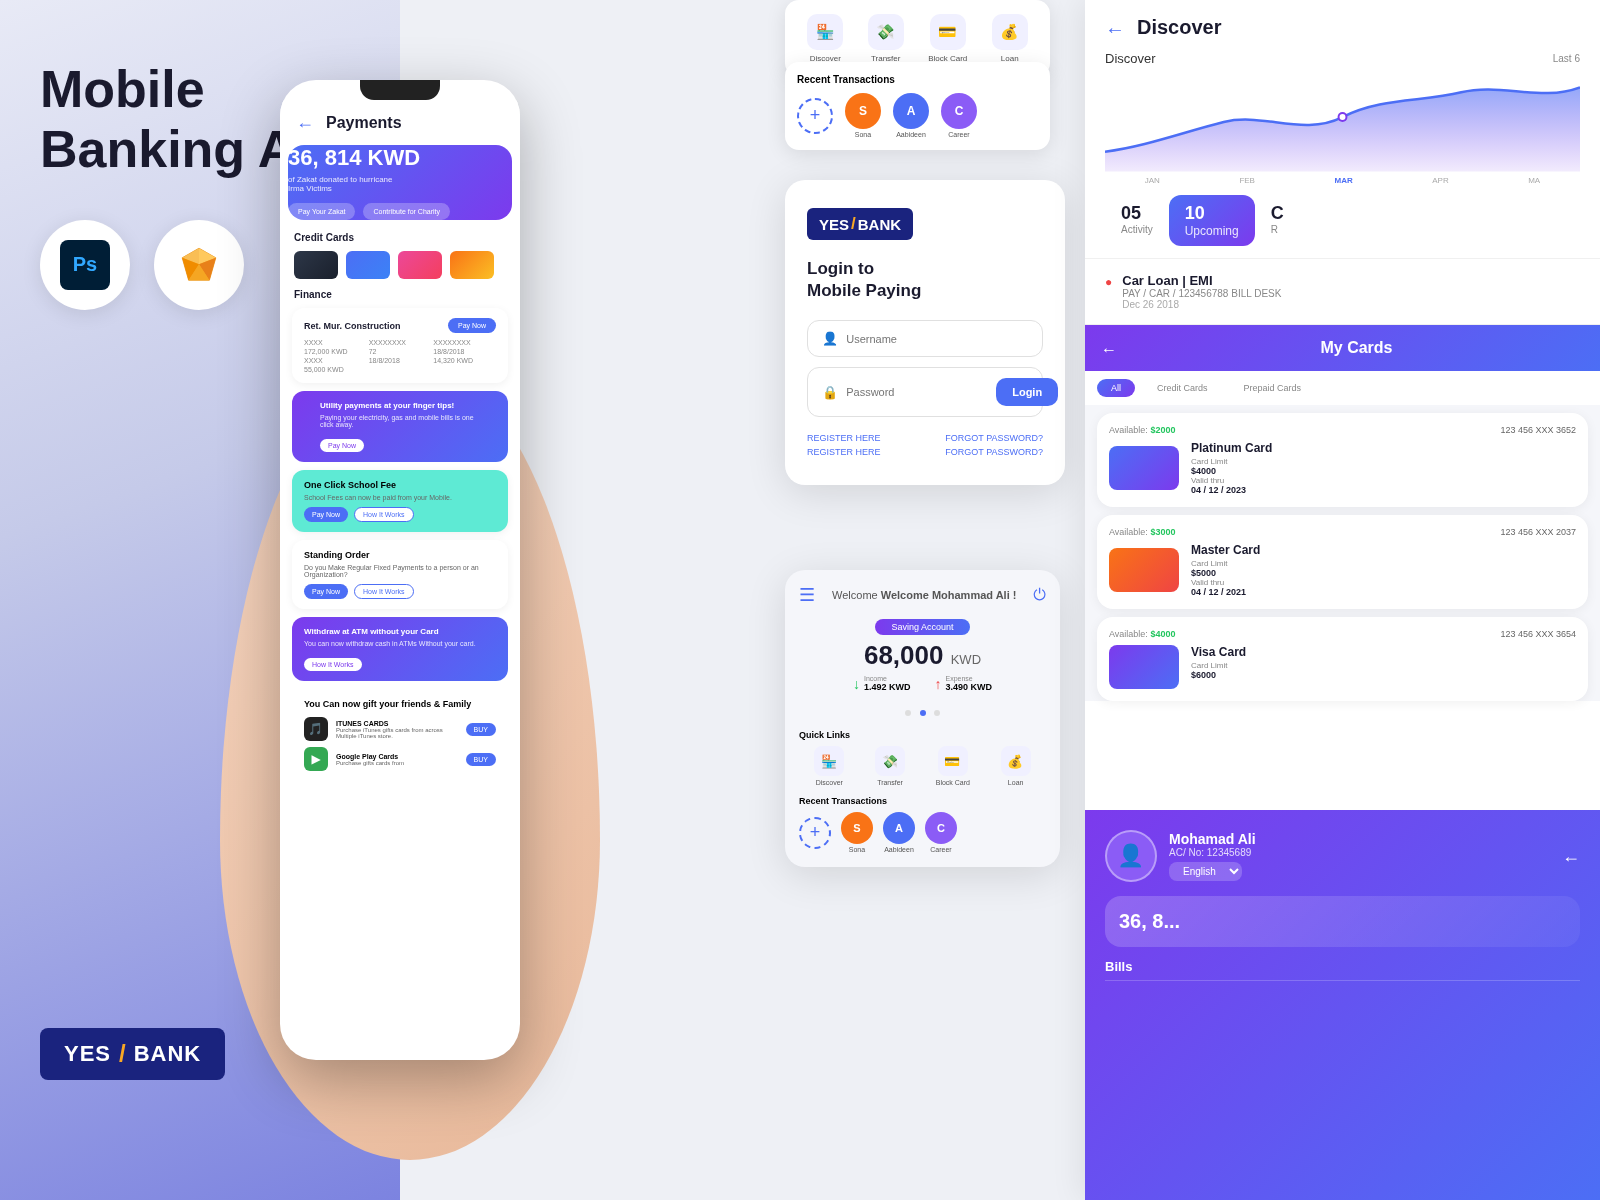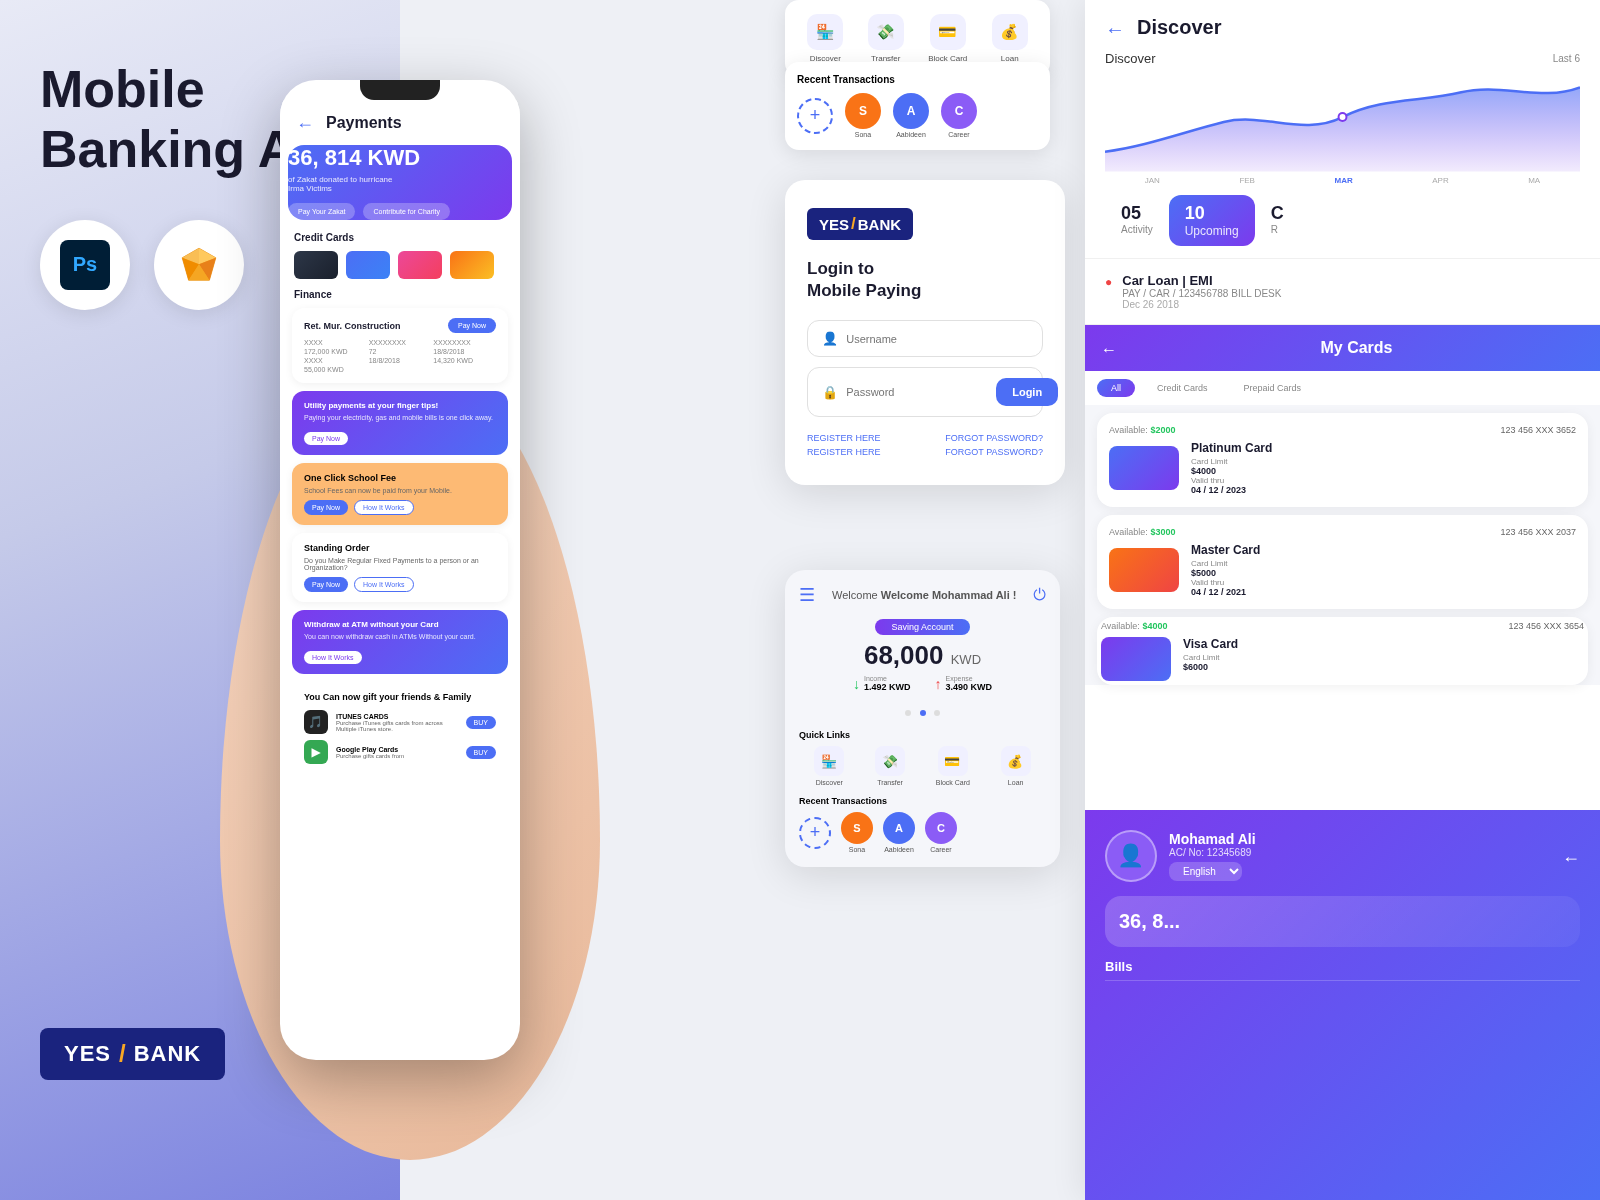--- a/index.html
+++ b/index.html
@@ -207,38 +207,38 @@
       padding: 4px 10px;
       font-size: 7px;
       cursor: pointer;
     }
     .finance-detail { font-size: 7px; color: #888; }
 
     .promo-banner {
       margin: 0 12px 8px;
       background: linear-gradient(135deg, #7c3aed, #4c6ef5);
       border-radius: 12px;
-      padding: 10px 12px;
+      padding: 10px 28px;
       color: white;
     }
     .promo-title { font-size: 8px; font-weight: 700; margin-bottom: 4px; }
     .promo-desc { font-size: 7px; opacity: 0.85; margin-bottom: 6px; }
     .promo-btn {
       background: white;
       color: #7c3aed;
       border: none;
       border-radius: 8px;
       padding: 3px 8px;
       font-size: 7px;
       cursor: pointer;
     }
 
     .school-fee {
       margin: 0 12px 8px;
-      background: #fdba74;
+      background: #5eead4;
       border-radius: 12px;
       padding: 10px 12px;
       box-shadow: 0 2px 8px rgba(0,0,0,0.06);
     }
     .school-title { font-size: 9px; font-weight: 700; margin-bottom: 4px; }
     .school-desc { font-size: 7px; color: #666; margin-bottom: 6px; }
     .school-btns { display: flex; gap: 6px; }
     .school-btn-pay { background: #4c6ef5; color: white; border: none; border-radius: 8px; padding: 3px 8px; font-size: 7px; cursor: pointer; }
     .school-btn-how { background: white; color: #4c6ef5; border: 1px solid #4c6ef5; border-radius: 8px; padding: 3px 8px; font-size: 7px; cursor: pointer; }
 
@@ -673,21 +673,21 @@
         <div>
           <div style="font-size:12px;font-weight:700;color:#1a1a2e;margin-bottom:2px;">Master Card</div>
           <div style="font-size:8px;color:#888;">Card Limit</div>
           <div style="font-size:9px;font-weight:600;color:#1a1a2e;">$5000</div>
           <div style="font-size:8px;color:#888;">Valid thru</div>
           <div style="font-size:9px;font-weight:600;color:#1a1a2e;">04 / 12 / 2021</div>
         </div>
       </div>
     </div>
 
-    <div style="background:white;margin:8px 12px;border-radius:16px;padding:4px;box-shadow:0 2px 12px rgba(0,0,0,0.06);">
+    <div style="background:white;margin:8px 12px;border-radius:16px;padding:12px;box-shadow:0 2px 12px rgba(0,0,0,0.06);">
       <div style="display:flex;justify-content:space-between;margin-bottom:6px;">
         <span style="font-size:9px;color:#888;">Available: <span style="color:#22c55e;font-weight:600;">$4000</span></span>
         <span style="font-size:9px;color:#666;">123 456 XXX 3654</span>
       </div>
       <div style="display:flex;gap:12px;align-items:flex-start;">
         <div style="width:70px;height:44px;border-radius:8px;background:linear-gradient(135deg,#7c3aed,#4c6ef5);"></div>
         <div>
           <div style="font-size:12px;font-weight:700;color:#1a1a2e;margin-bottom:2px;">Visa Card</div>
           <div style="font-size:8px;color:#888;">Card Limit</div>
           <div style="font-size:9px;font-weight:600;color:#1a1a2e;">$6000</div>

